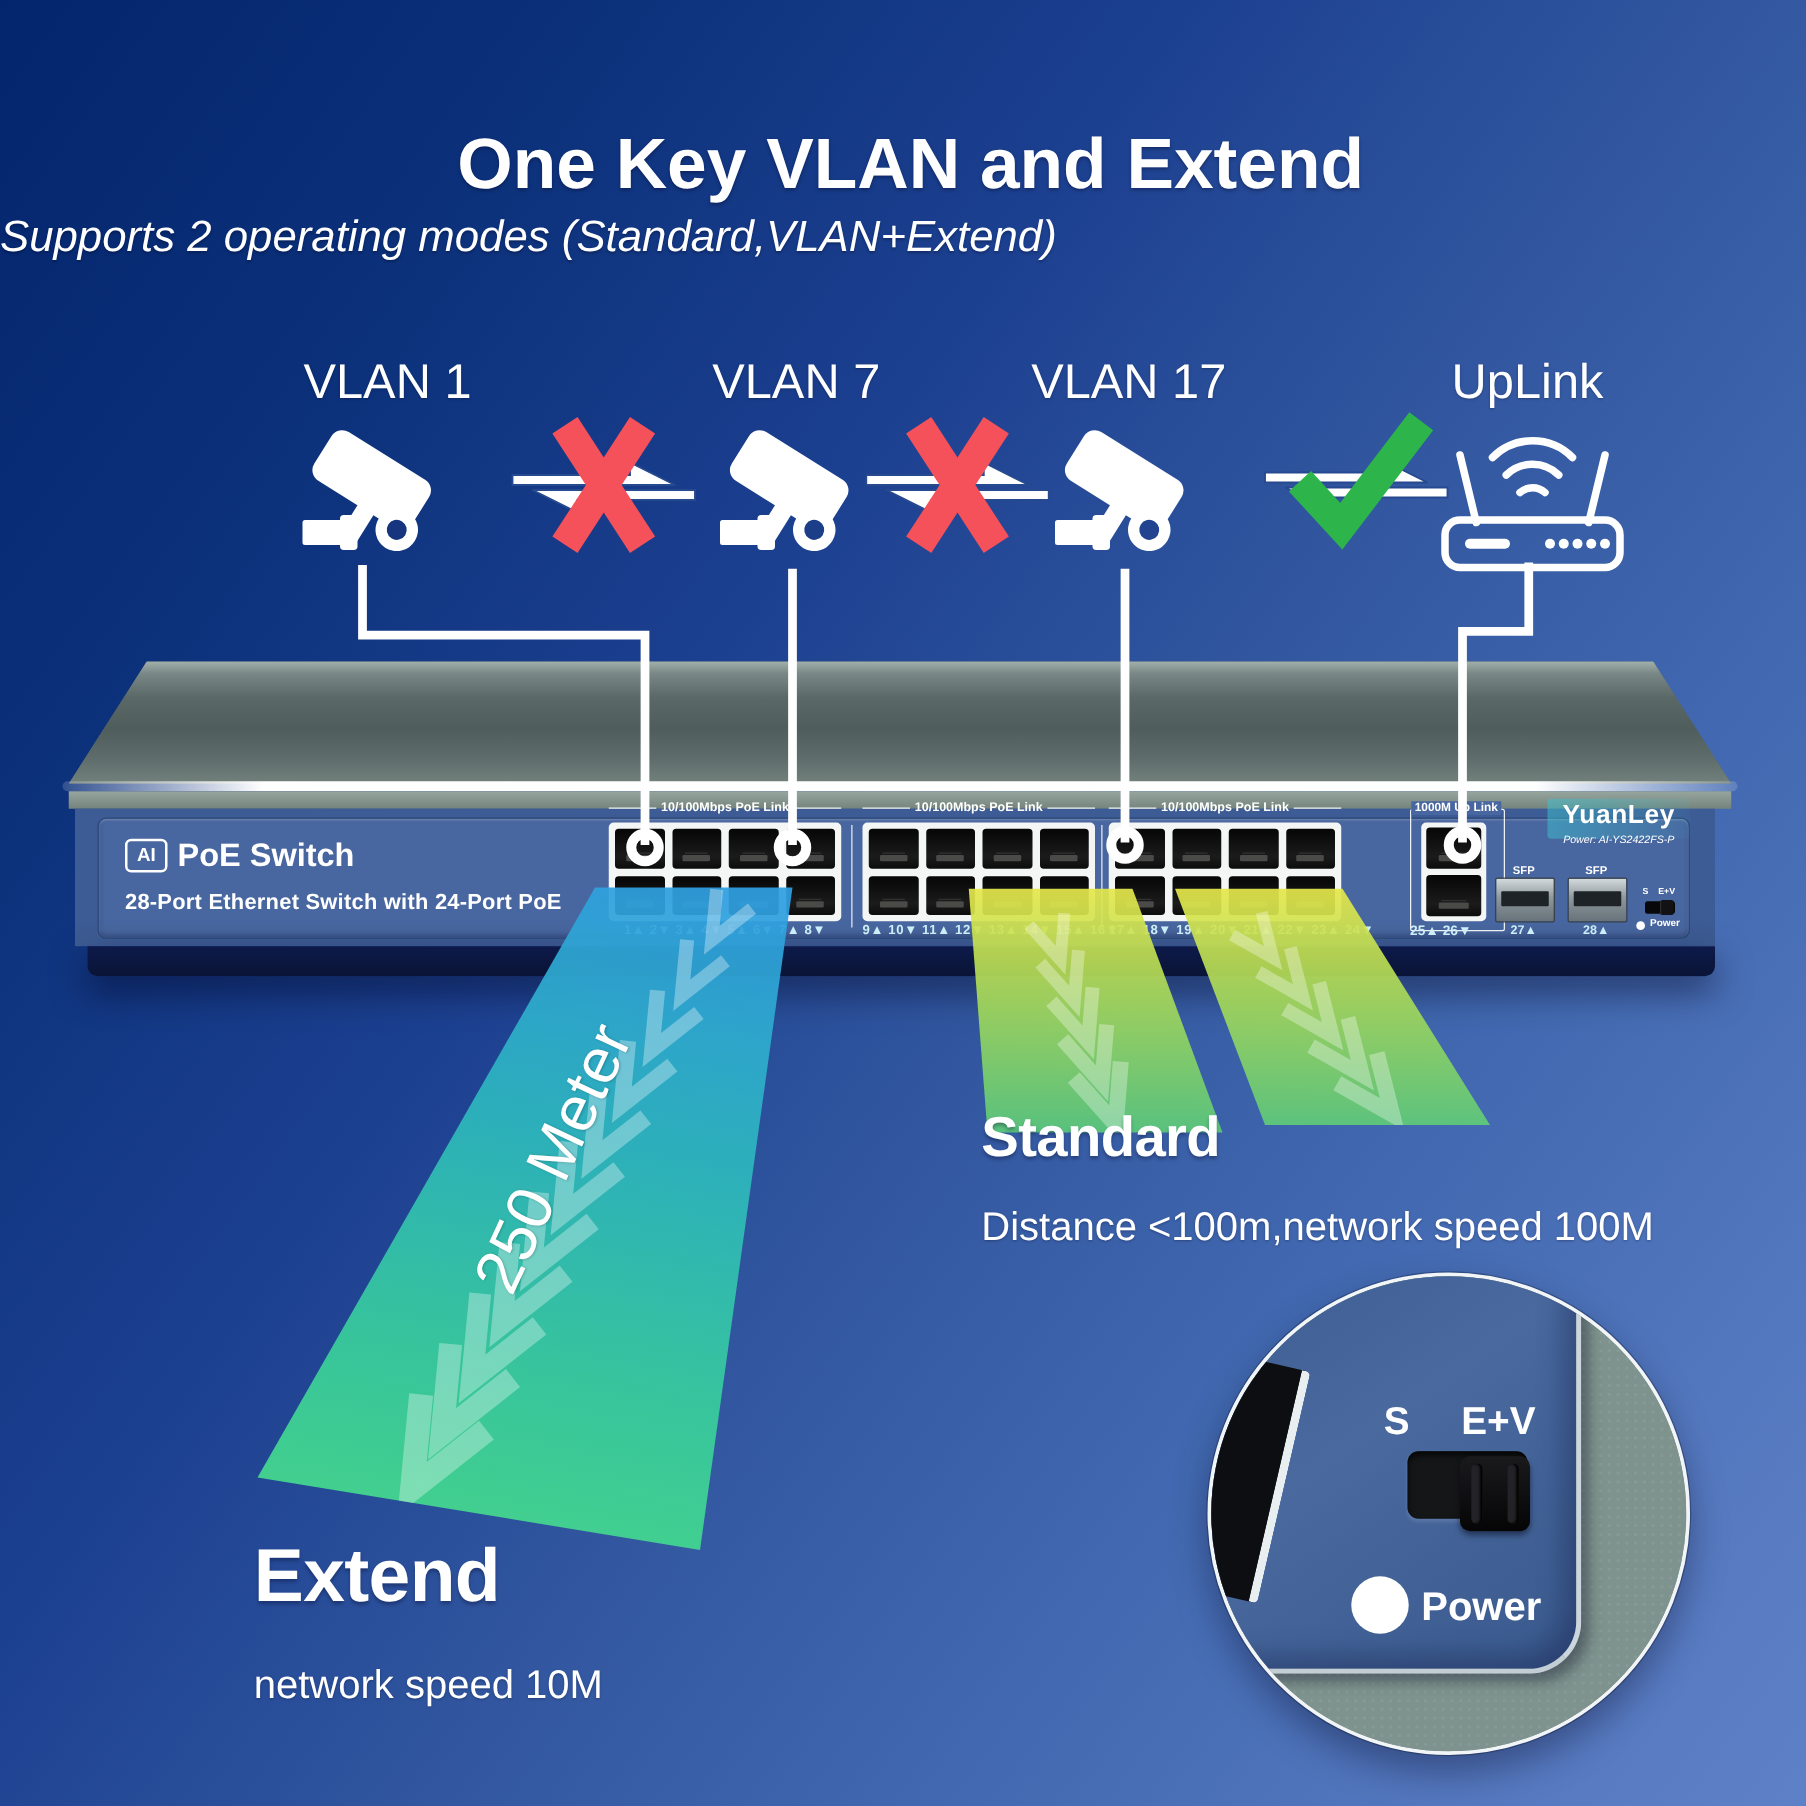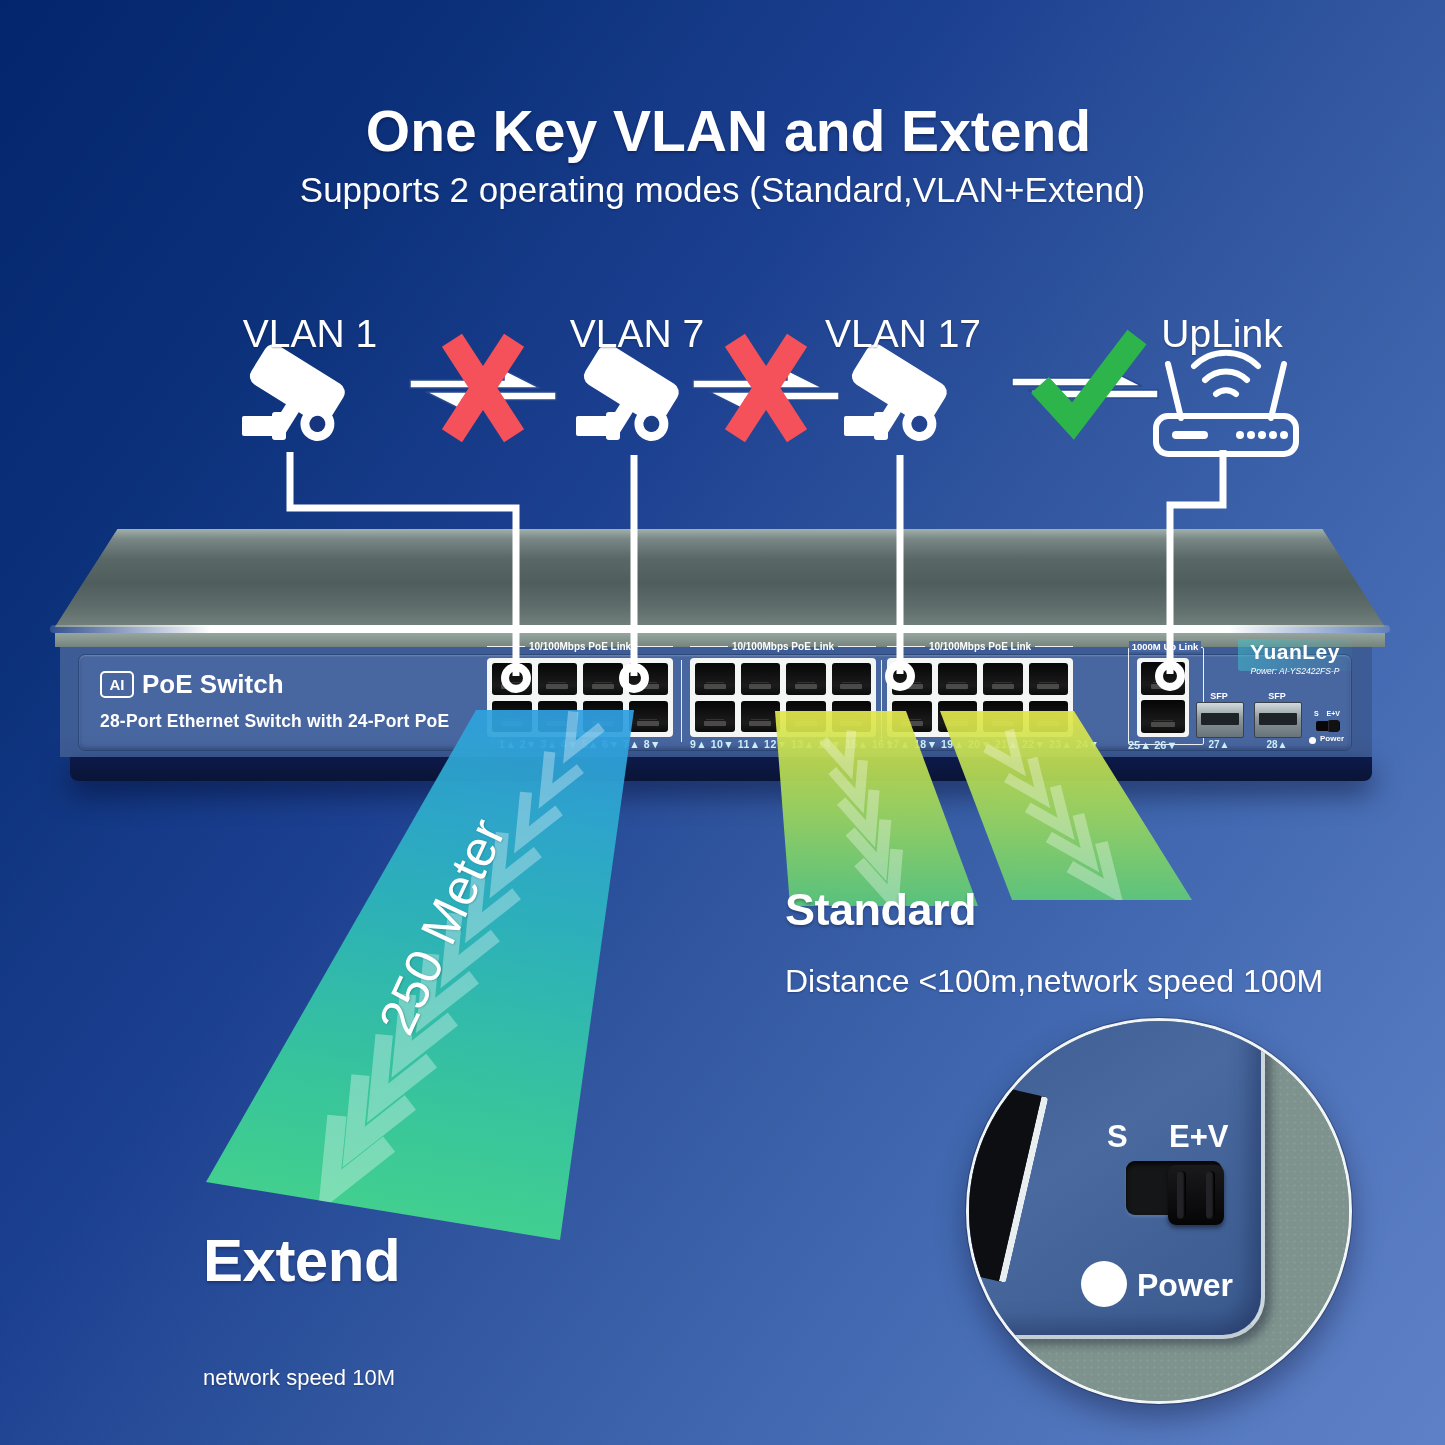--- a/index.html
+++ b/index.html
@@ -4,22 +4,22 @@
 <style>
   html,body{margin:0;padding:0;background:#223;}
   #canvas{
     position:relative;width:1445px;height:1445px;overflow:hidden;
     font-family:"Liberation Sans",sans-serif;color:#fff;
     background:linear-gradient(126deg,#03256d 0%,#0b3079 18%,#1c4090 38%,#31569f 55%,#4168b0 72%,#5478bf 88%,#5e80c6 100%);
   }
   .abs{position:absolute;}
   
   .title{left:0;right:0;top:98px;text-align:center;font-size:57px;font-weight:bold;letter-spacing:0;text-shadow:0 2px 3px rgba(0,0,30,.35);padding-left:12px;}
-  .subtitle{left:0;right:0;top:170px;text-align:center;font-size:35px;text-shadow:0 1px 2px rgba(0,0,30,.3);}
-  .dev-label{top:284px;transform:translateX(-50%);font-size:39px;text-shadow:0 1px 2px rgba(0,0,30,.3);white-space:nowrap;margin-top:28px;}
+  .subtitle{left:0;right:0;top:170px;font-size:35px;text-shadow:0 1px 2px rgba(0,0,30,.3);font-style:italic;}
+  .dev-label{top:284px;transform:translateX(-50%);font-size:39px;text-shadow:0 1px 2px rgba(0,0,30,.3);white-space:nowrap;}
   
   .sw-top{left:55px;top:529px;width:1330px;height:98px;
     clip-path:polygon(4.7% 0,95.3% 0,100% 100%,0 100%);
     background:linear-gradient(180deg,#a3b1ac 0,#798886 10%,#59686686 30%,#4f5d5c 55%,#5d6c6a 78%,#72817c 100%);
     background-color:#5a6968;}
   .sw-hl{left:50px;top:625px;width:1340px;height:8px;
     background:linear-gradient(90deg,rgba(255,255,255,.15),#fff 12%,#fdfefe 88%,rgba(255,255,255,.15));
     border-radius:4px;}
   .sw-bevel{left:55px;top:633px;width:1330px;height:14px;background:linear-gradient(180deg,#97a59f,#74847d);}
   .sw-face{left:60px;top:647px;width:1312px;height:110px;background:#3d5b94;}
@@ -64,21 +64,21 @@
   .pwr-mini-dot{left:1309px;top:737px;width:7px;height:7px;background:#fff;border-radius:50%;}
   .pwr-mini{left:1320px;top:734px;font-size:8px;font-weight:bold;}
   
   .ribbon-text{left:297px;top:897px;width:290px;text-align:center;font-size:51px;
     transform:rotate(-65deg);text-shadow:0 1px 2px rgba(0,40,40,.25);}
   
   .std-head{left:785px;top:884px;font-size:45px;font-weight:bold;letter-spacing:-.5px;text-shadow:0 2px 3px rgba(0,0,30,.3);}
   .std-desc{left:785px;top:963px;font-size:32px;text-shadow:0 1px 2px rgba(0,0,30,.3);}
   .ext-head{left:203px;top:1226px;font-size:60px;font-weight:bold;letter-spacing:-.5px;text-shadow:0 2px 3px rgba(0,0,30,.3);}
   .ext-l1{left:203px;top:1288px;font-size:32px;text-shadow:0 1px 2px rgba(0,0,30,.3);}
-  .ext-l2{left:203px;top:1329px;font-size:22px;text-shadow:0 1px 2px rgba(0,0,30,.3);margin-top:36px;}
+  .ext-l2{left:203px;top:1329px;font-size:32px;text-shadow:0 1px 2px rgba(0,0,30,.3);}
   
   .inset{left:966px;top:1018px;width:380px;height:380px;border-radius:50%;overflow:hidden;
     border:3px solid #f2f5f7;background:#7e938e;box-shadow:0 0 0 1px rgba(10,20,40,.3),0 14px 30px rgba(0,0,30,.35);}
   .inset-casing{position:absolute;inset:0;background:#7e938e;
     background-image:radial-gradient(rgba(255,255,255,.07) 1px,transparent 1.4px);background-size:7px 7px;}
   .inset-panel{position:absolute;left:-24px;top:-24px;width:316px;height:338px;
     background:linear-gradient(145deg,#3c5c90,#49699f 45%,#3a5a8e);
     border-right:4px solid #ccd7dd;border-bottom:4px solid #c2cdd4;border-radius:0 0 42px 0;
     box-shadow:inset -10px -10px 22px rgba(0,0,40,.28), 6px 6px 10px rgba(0,0,30,.35);}
   .inset-sfp{position:absolute;left:-14px;top:66px;width:66px;height:190px;background:#0d0e11;

